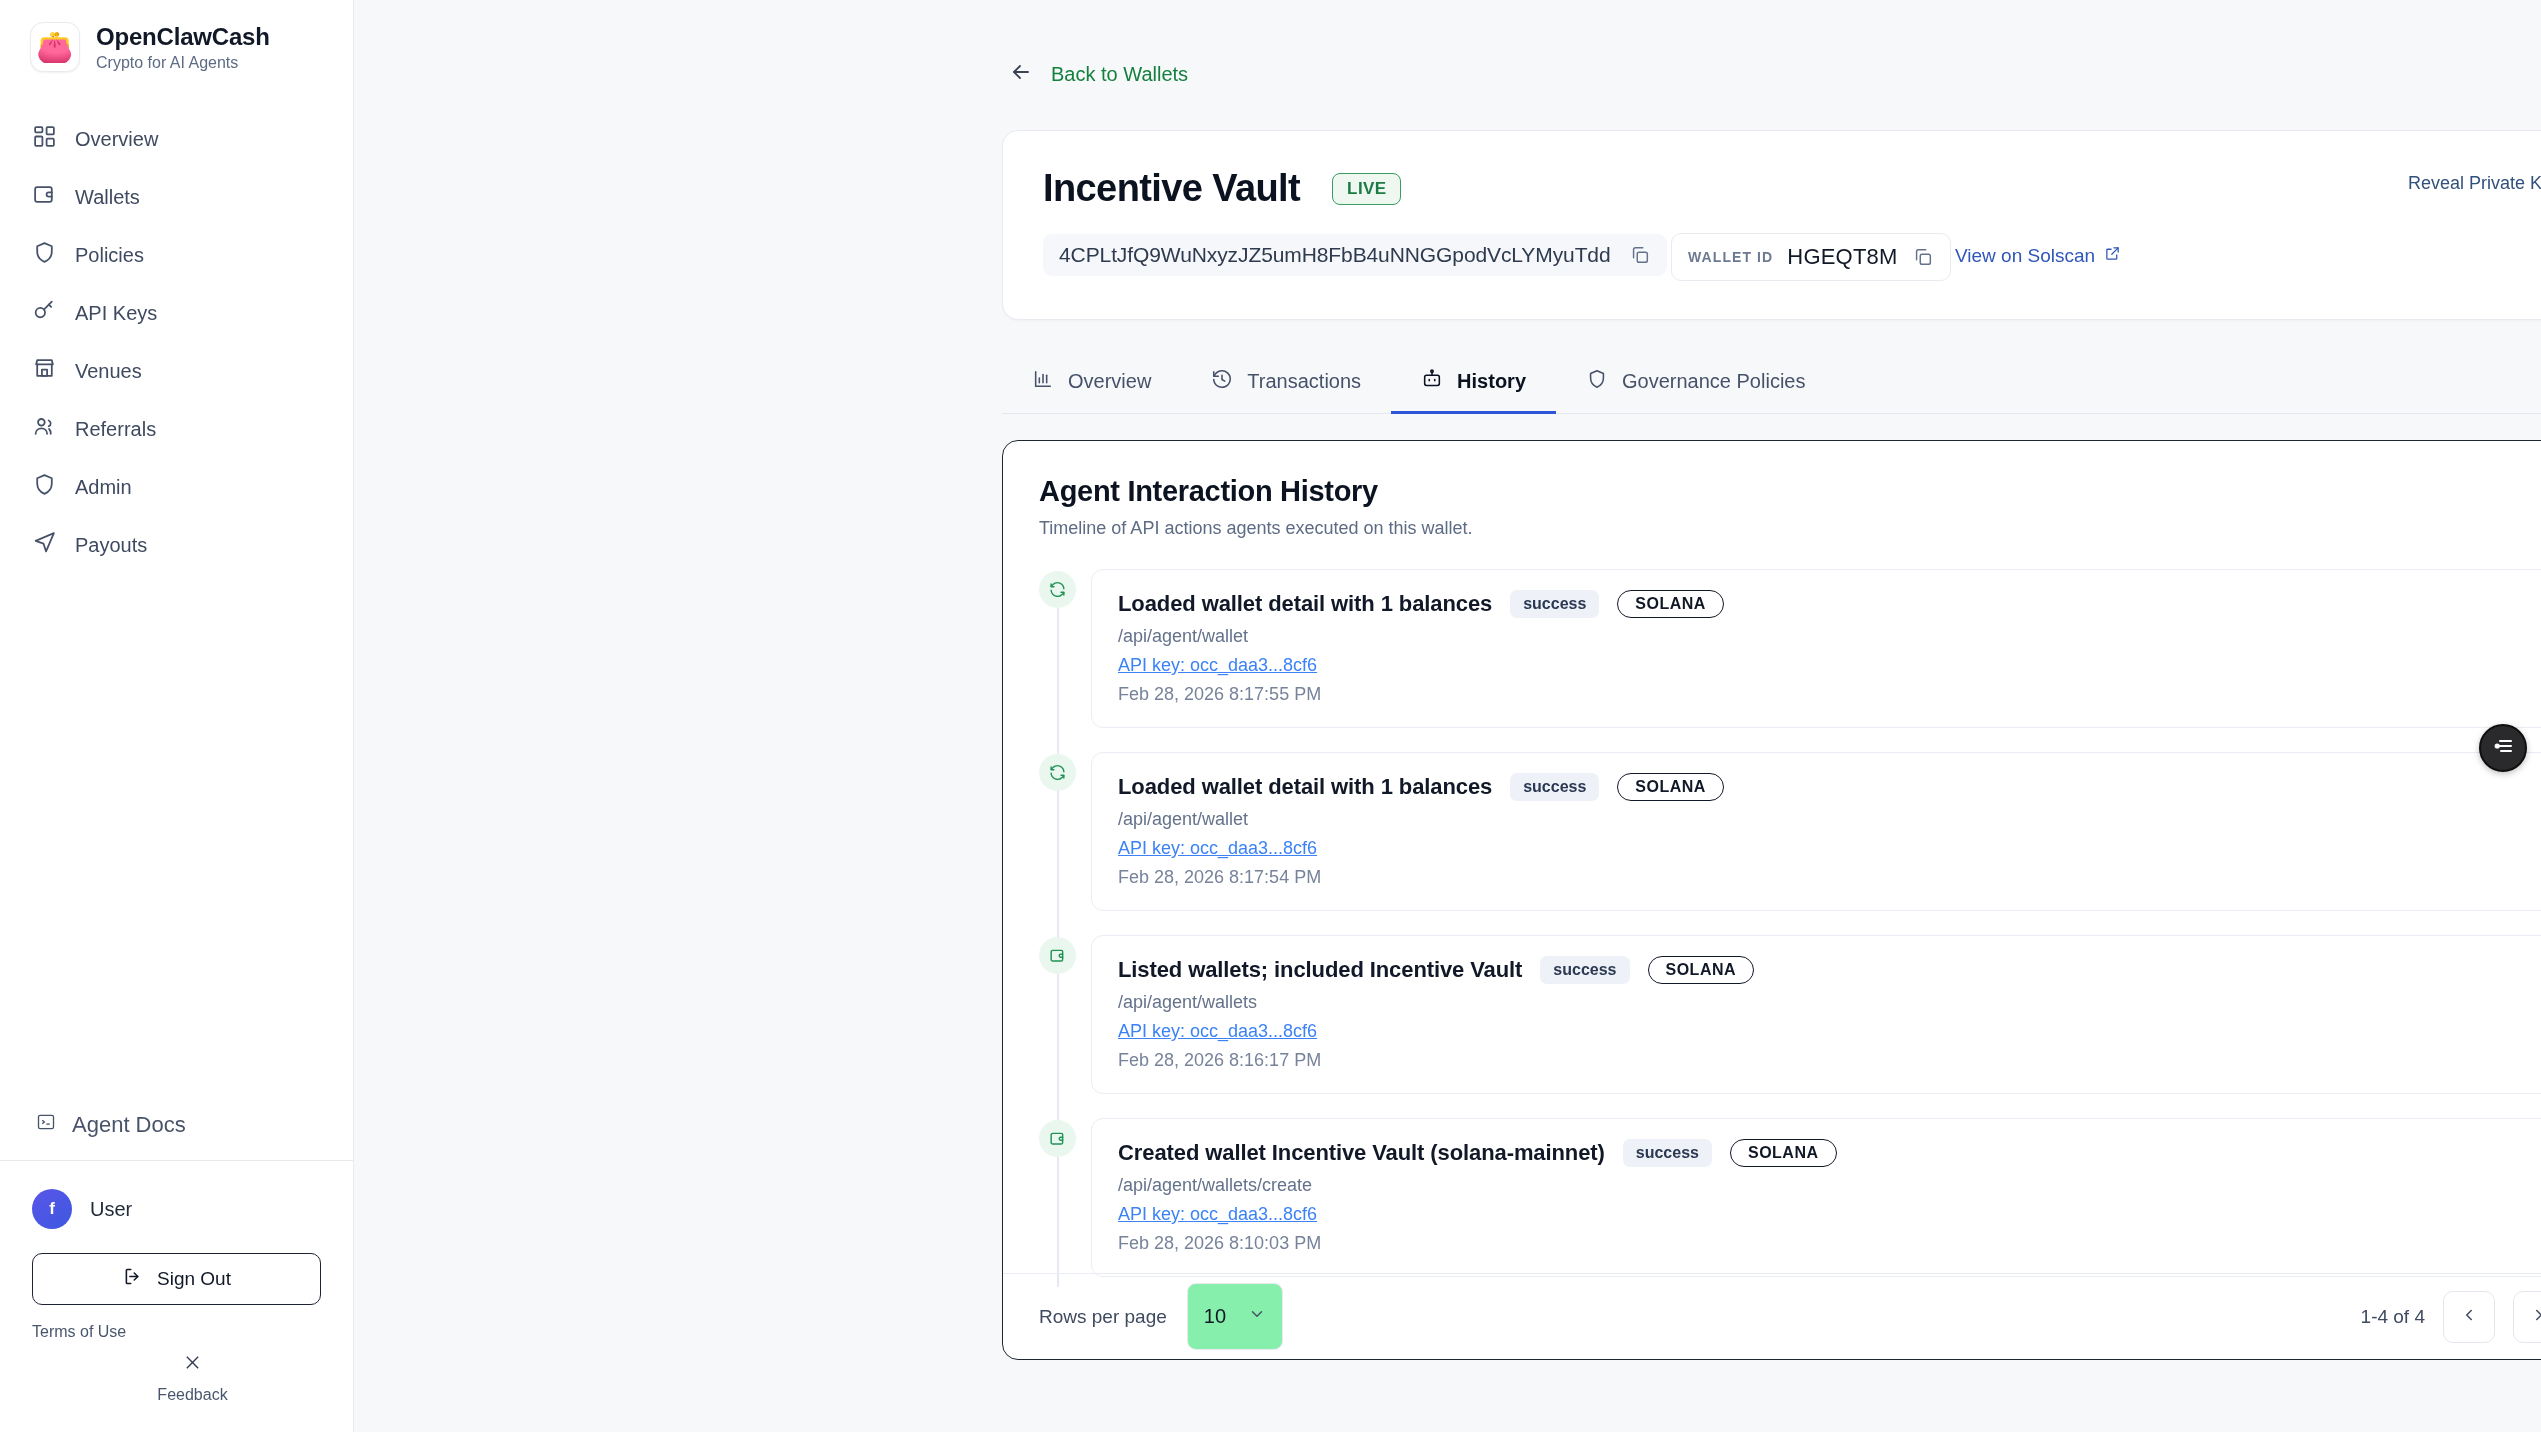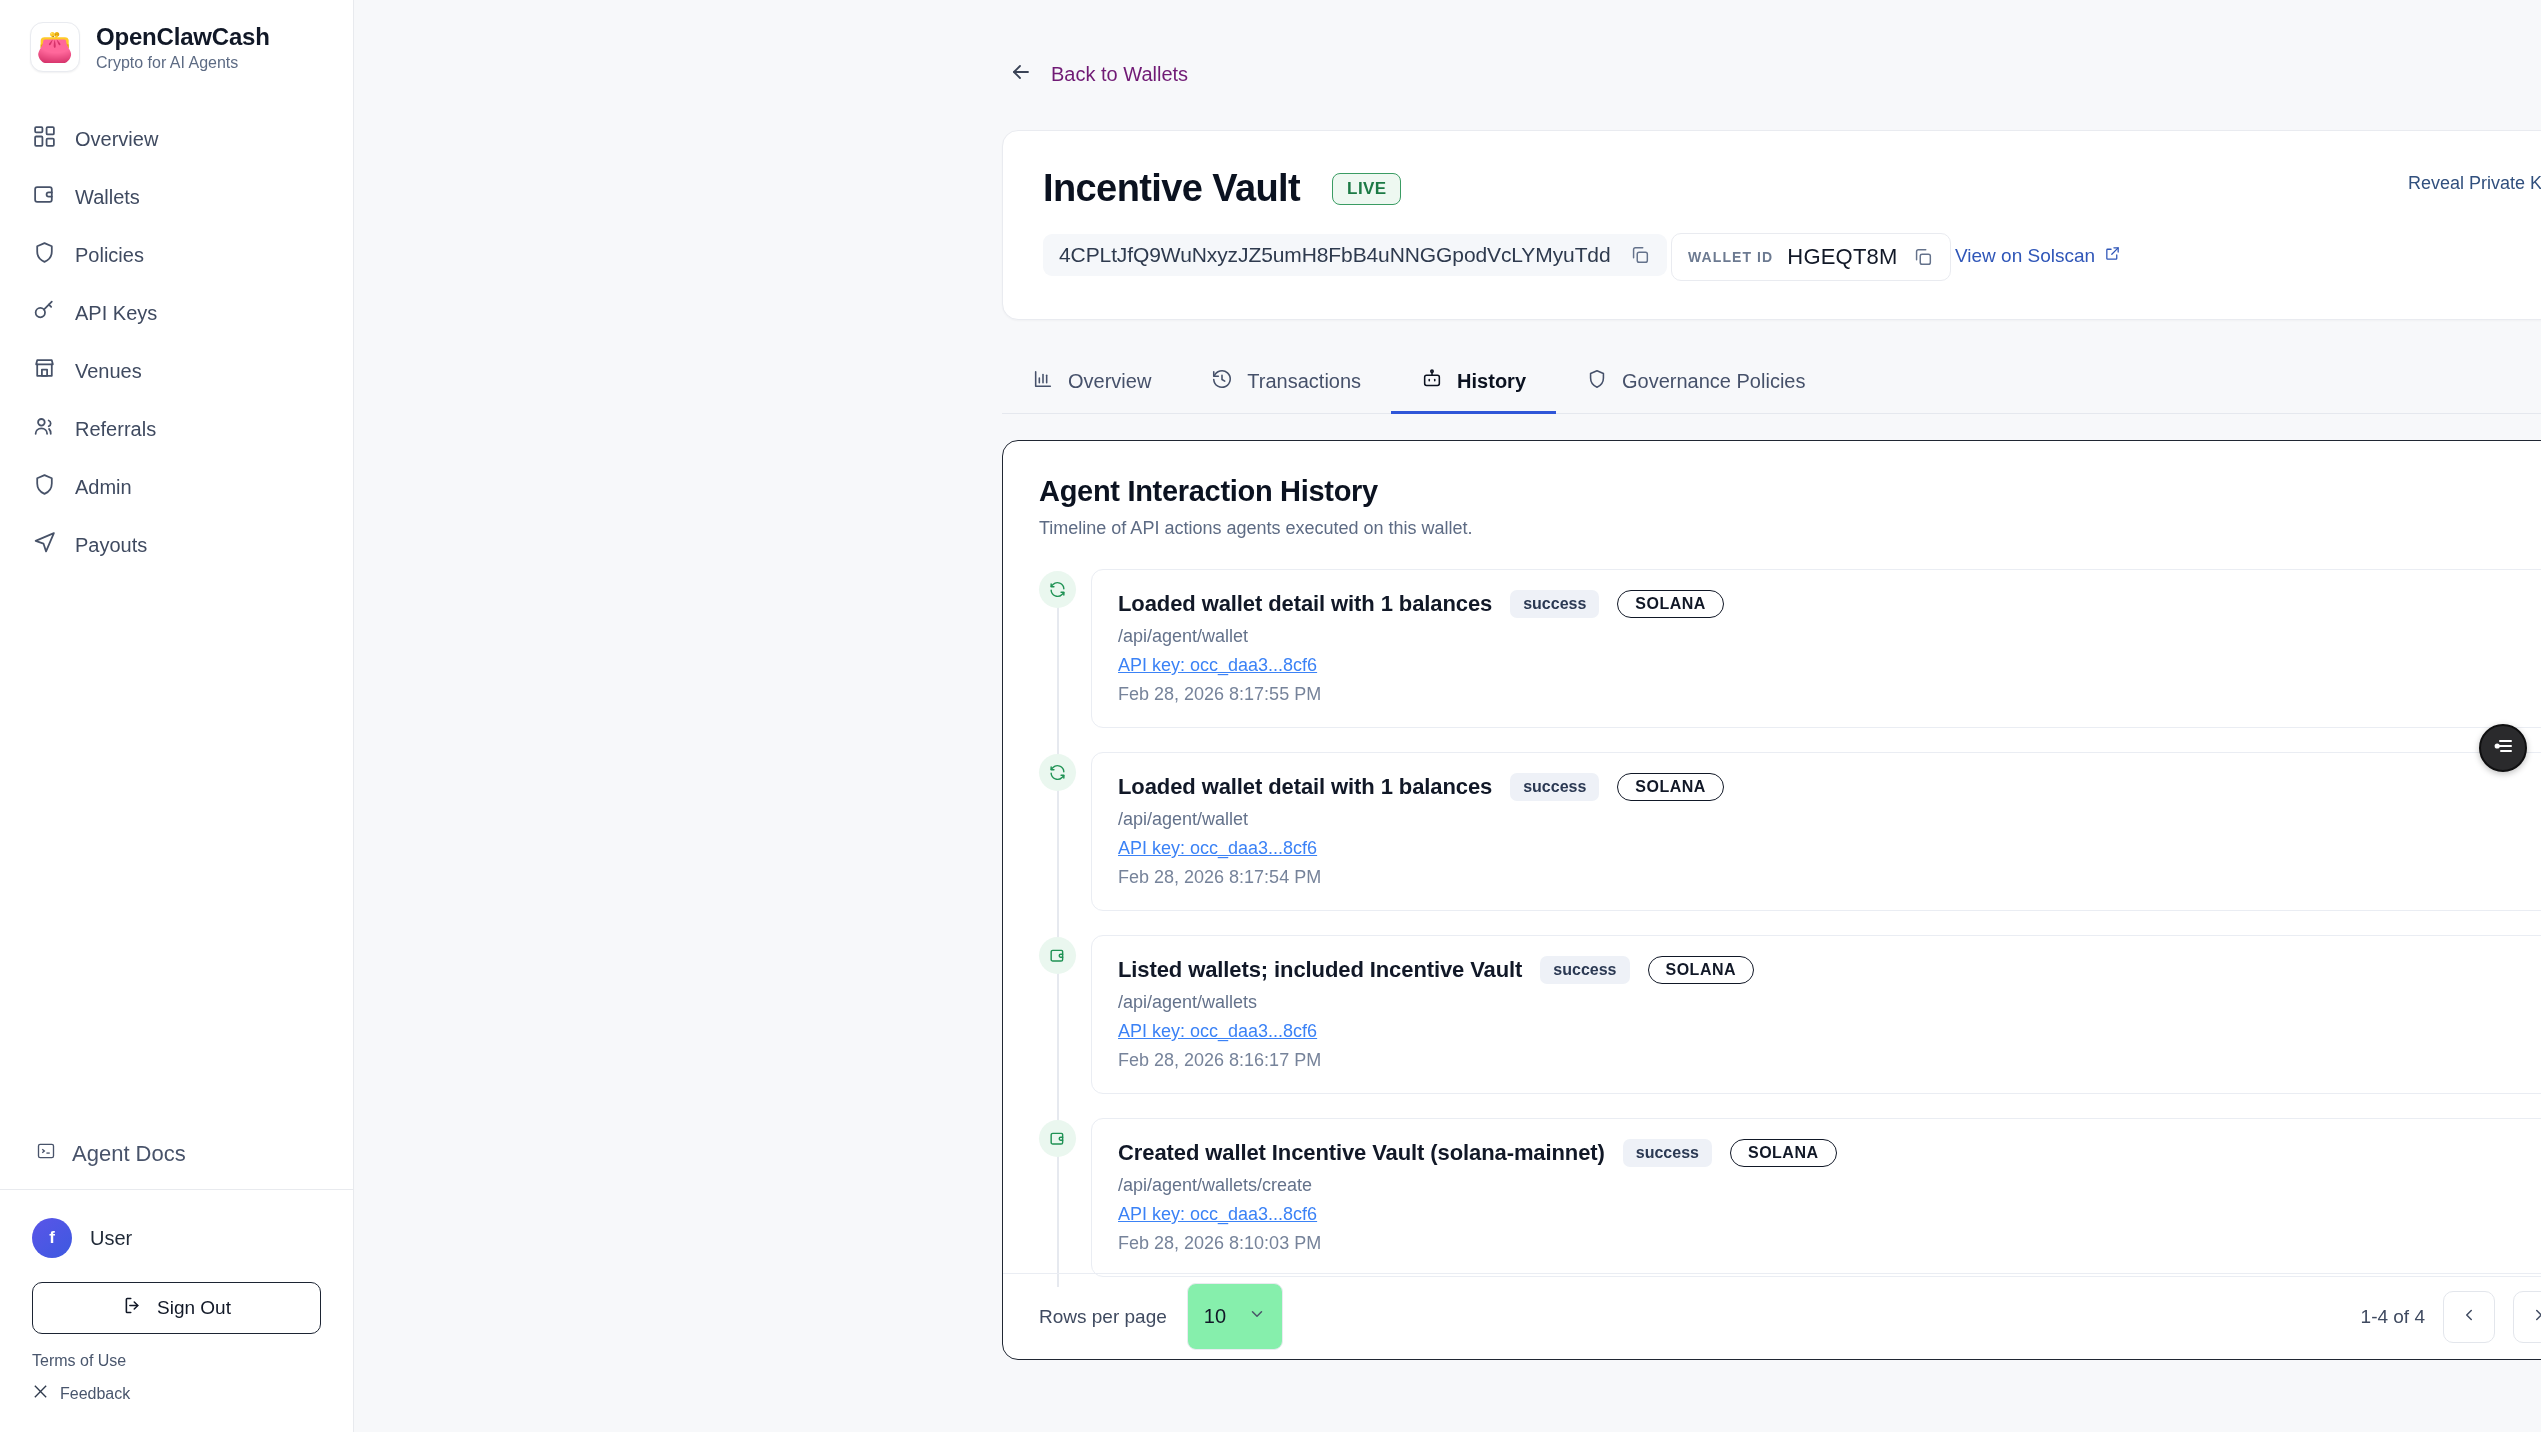--- a/index.html
+++ b/index.html
@@ -65,30 +65,30 @@
     margin: 24px 32px 0 32px;
     height: 52px; border: 1px solid #1c2433; border-radius: 10px;
     background: #fff; color: #111827; font-size: 19px;
     display: flex; align-items: center; justify-content: center; gap: 14px;
     cursor: pointer;
   }
   .signout svg { width: 21px; height: 21px; stroke: #111827; fill: none; stroke-width: 1.8; stroke-linecap: round; stroke-linejoin: round; }
 
   .legal { padding: 18px 0 0 32px; display: flex; flex-direction: column; gap: 13px; padding-bottom: 28px; }
   .legal a { font-size: 16px; color: #49566d; text-decoration: none; cursor: pointer; }
-  .legal .fb { display: flex; align-items: center; gap: 11px; }
+  .legal .fb { display: flex; align-items: center; gap: 11px; flex-direction: column; }
   .legal .fb svg { width: 17px; height: 17px; stroke:#2f3a4d; fill:none; stroke-width: 1.9; }
 
   
   .main { flex: 1 1 auto; position: relative; background: #f7f8fa; height: 1432px; overflow: hidden; }
 
   .back-row {
     display: flex; align-items: center; gap: 18px;
     padding: 60px 0 0 655px;
-    color: #701a75; font-size: 20px; cursor: pointer; width: max-content;
+    color: #15803d; font-size: 20px; cursor: pointer; width: max-content;
   }
   .back-row svg { width: 24px; height: 24px; stroke:#3a4356; fill:none; stroke-width:1.8; stroke-linecap:round; stroke-linejoin:round; }
 
   .wrap { position: absolute; left: 648px; top: 130px; width: 1600px; }
 
   
   .wallet-card {
     background: #fff; border: 1px solid #e9ebf0; border-radius: 16px;
     padding: 36px 40px 38px 40px; position: relative;
     box-shadow: 0 1px 2px rgba(16,24,40,.03);

